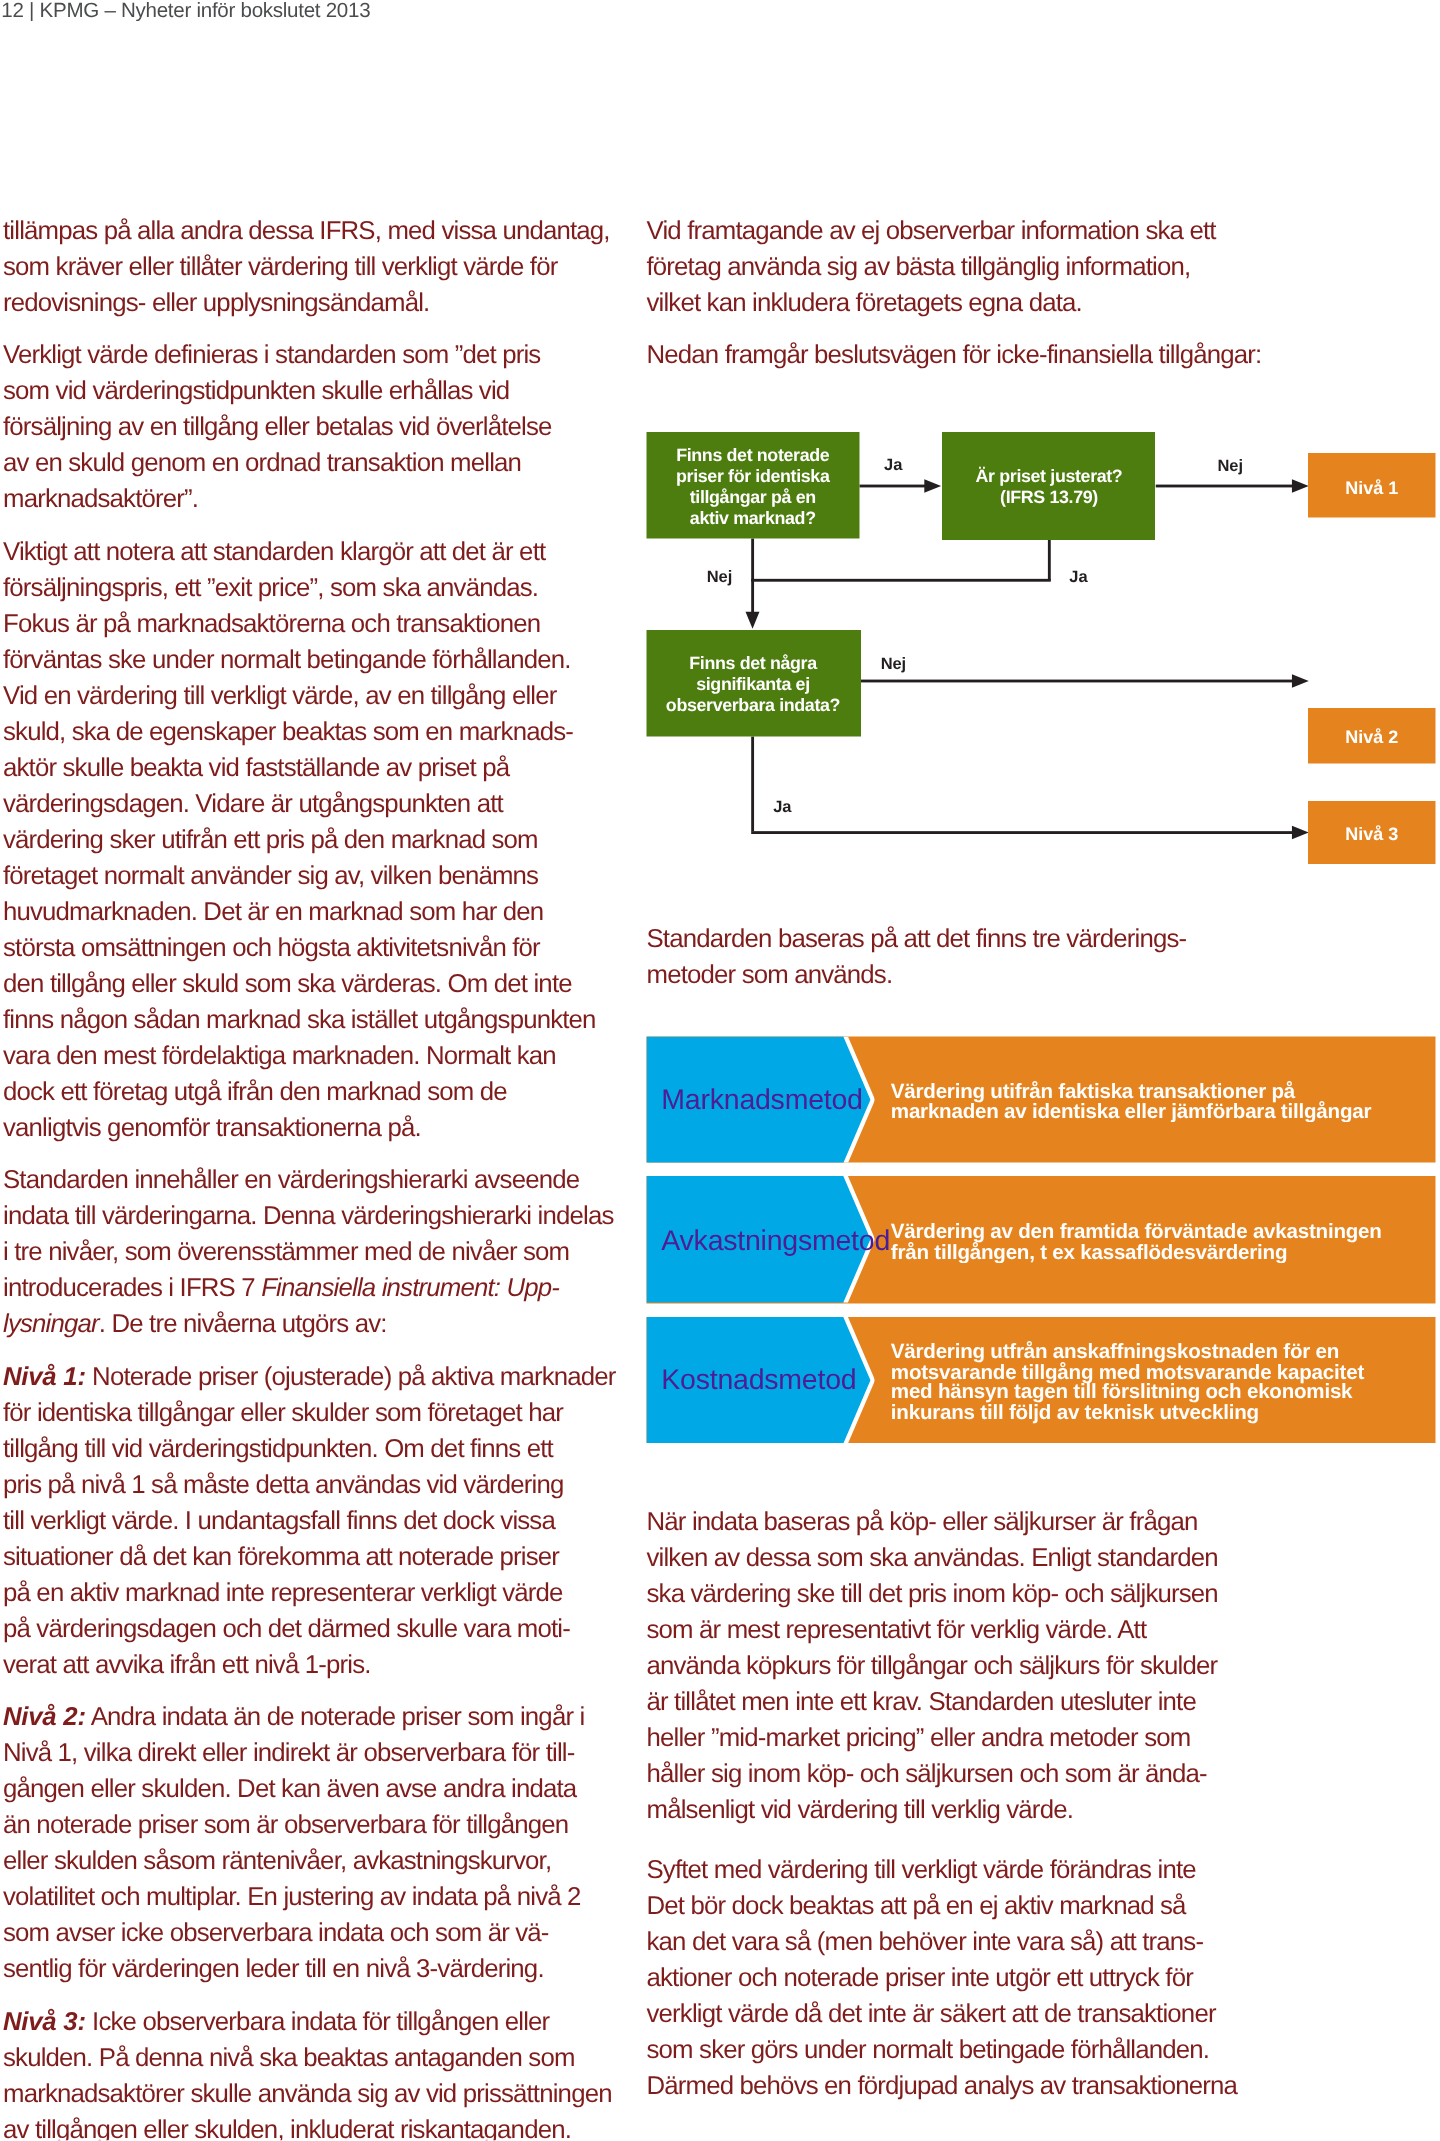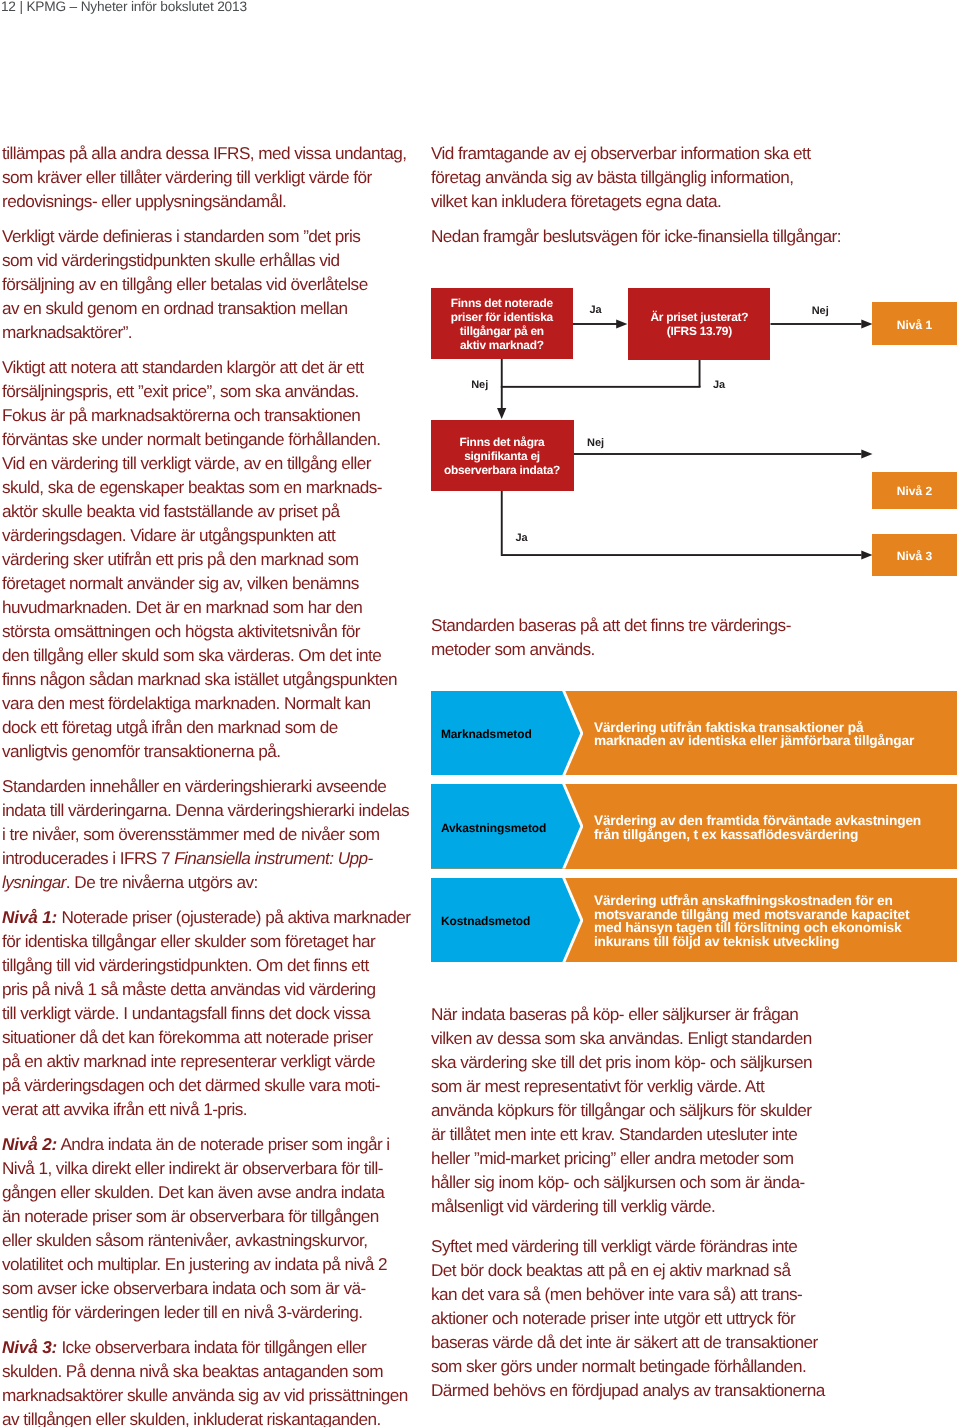--- a/index.html
+++ b/index.html
@@ -25,34 +25,34 @@
   p.para:last-child{margin-bottom:0;}
   .ln{display:block;}
   .it{font-style:italic;}
   .bi{font-style:italic;font-weight:bold;letter-spacing:-0.01em;}
 
   
   .flow{position:absolute;left:0;top:0;width:960px;height:1427px;}
   .fnode{position:absolute;color:#ffffff;filter:opacity(99.9%);font-weight:bold;
          display:flex;align-items:center;justify-content:center;text-align:center;
          font-size:11.9px;line-height:13.8px;letter-spacing:-0.02em;padding-top:2.6px;box-sizing:border-box;}
-  .fnode.decision{background:#b91c1c;}
+  .fnode.decision{background:#4d7c0f;}
   .fnode.result{background:#e5841f;font-size:12.0px;letter-spacing:0.0em;padding-top:3.8px;}
   .flabel{position:absolute;filter:opacity(99.9%);font-size:11px;font-weight:bold;color:#231f20;
           letter-spacing:-0.005em;line-height:13px;white-space:nowrap;}
 
   
   .methods{position:absolute;left:430.5px;top:691px;width:526.5px;}
   .mrow{position:relative;height:84.4px;margin-bottom:9px;background:#e5841f;}
   .mrow:last-child{margin-bottom:0;}
   .mshape{position:absolute;left:0;top:0;width:152px;height:100%;display:block;}
   .mtag{position:absolute;left:0;top:1px;width:132px;height:100%;
         display:flex;align-items:center;pointer-events:none;}
-  .mtag span{filter:opacity(99.9%);padding-left:10.4px;color:#000000;font-weight:bold;
-             font-size:12px;letter-spacing:-0.008em;white-space:nowrap;}
+  .mtag span{filter:opacity(99.9%);padding-left:10.4px;color:#4c1d95;font-weight:normal;
+             font-size:19px;letter-spacing:-0.008em;white-space:nowrap;}
   .mdesc{position:absolute;filter:opacity(99.9%);left:163.4px;top:0;right:8px;height:100%;
          display:flex;align-items:center;color:#ffffff;font-weight:bold;
          font-size:13.7px;line-height:13.6px;letter-spacing:-0.01em;padding-top:2.5px;box-sizing:border-box;}
   .mdesc .ln{white-space:nowrap;}
 </style>
 </head>
 <body>
 
 <div class="page">
 
@@ -151,21 +151,21 @@
         <span class="ln">är tillåtet men inte ett krav. Standarden utesluter inte</span>
         <span class="ln">heller ”mid-market pricing” eller andra metoder som</span>
         <span class="ln">håller sig inom köp- och säljkursen och som är ända-</span>
         <span class="ln">målsenligt vid värdering till verklig värde.</span>
       </p>
       <p class="para">
         <span class="ln">Syftet med värdering till verkligt värde förändras inte</span>
         <span class="ln">Det bör dock beaktas att på en ej aktiv marknad så</span>
         <span class="ln">kan det vara så (men behöver inte vara så) att trans-</span>
         <span class="ln">aktioner och noterade priser inte utgör ett uttryck för</span>
-        <span class="ln">baseras värde då det inte är säkert att de transaktioner</span>
+        <span class="ln">verkligt värde då det inte är säkert att de transaktioner</span>
         <span class="ln">som sker görs under normalt betingade förhållanden.</span>
         <span class="ln">Därmed behövs en fördjupad analys av transaktionerna</span>
       </p>
     </div>
 
   <div class="flow">
     <svg class="flowsvg" width="960" height="1427" viewBox="0 0 960 1427" style="position:absolute;left:0;top:0;">
       <g fill="#231f20">
 
         <rect x="573" y="323.05" width="44" height="1.9"></rect>

